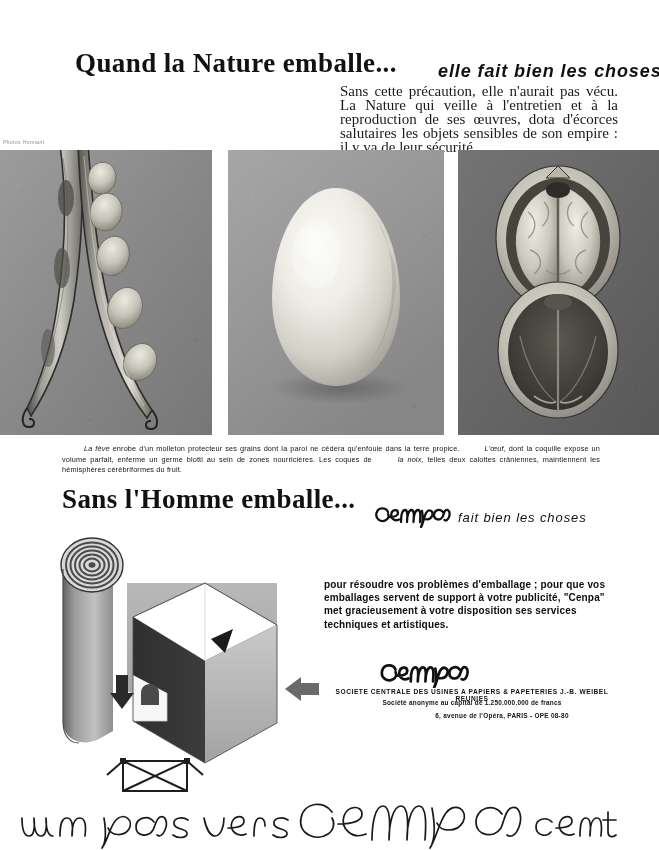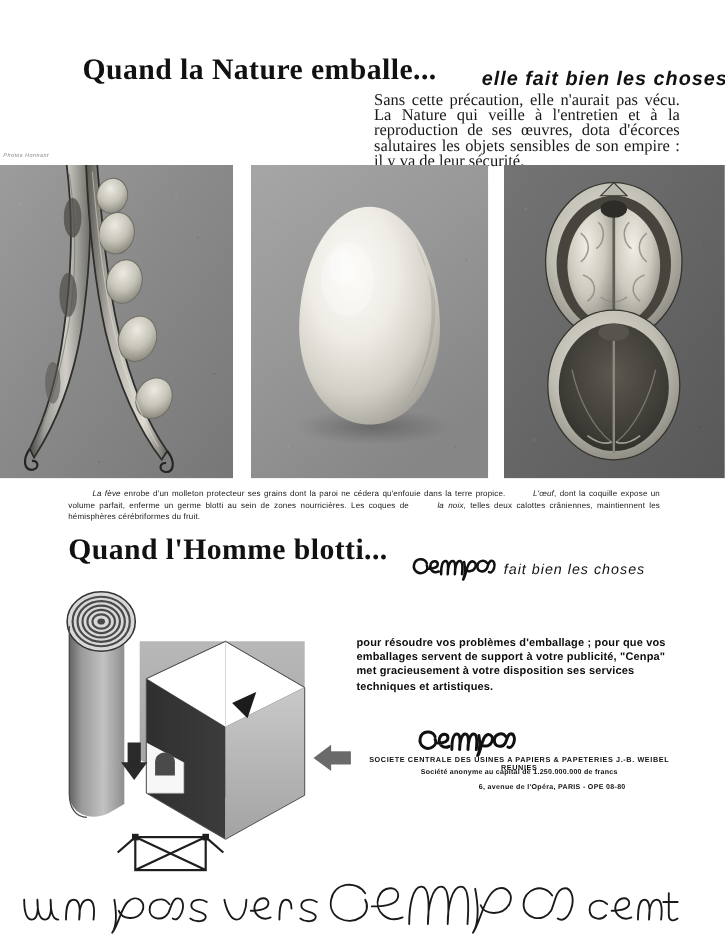--- a/index.html
+++ b/index.html
@@ -387,21 +387,21 @@
           <circle cx="182" cy="70" r="1" fill="#000"></circle>
         <circle cx="28" cy="250" r="1" fill="#fff"></circle>
           <circle cx="178" cy="238" r="1" fill="#000"></circle>
       </g>
     </svg>
   </div>
 </div>
 
 <div class="caption"><i>La fève</i><span> enrobe d'un molleton protecteur ses grains dont la paroi ne cédera qu'enfouie dans la terre propice. </span><i>L'œuf</i><span>, dont la coquille expose un volume parfait, enferme un germe blotti au sein de zones nourricières. Les coques de </span><i>la noix</i><span>, telles deux calottes crâniennes, maintiennent les hémisphères cérébriformes du fruit.</span></div>
 
-<div class="headline-2">Quand l'Homme blotti...</div>
+<div class="headline-2">Sans l'Homme emballe...</div>
 
 <div class="logo-inline">
   <svg viewBox="0 0 164 52">
     <g fill="none" stroke="#111111" stroke-width="4.6" stroke-linecap="round" stroke-linejoin="round">
 
       <path d="M30 20 C 26 10, 10 10, 7 22 C 4 34, 16 42, 26 36 C 31 33, 32 28, 30 24"></path>
 
       <path d="M33 30 C 44 30, 50 28, 50 22 C 50 15, 40 14, 37 22 C 34 31, 42 40, 52 35"></path>
 
       <path d="M56 40 C 56 28, 58 16, 64 16 C 70 16, 69 30, 68 40 C 68 28, 71 16, 77 16 C 83 16, 82 30, 81 40 C 81 28, 84 16, 90 16 C 96 16, 95 30, 94 40"></path>

